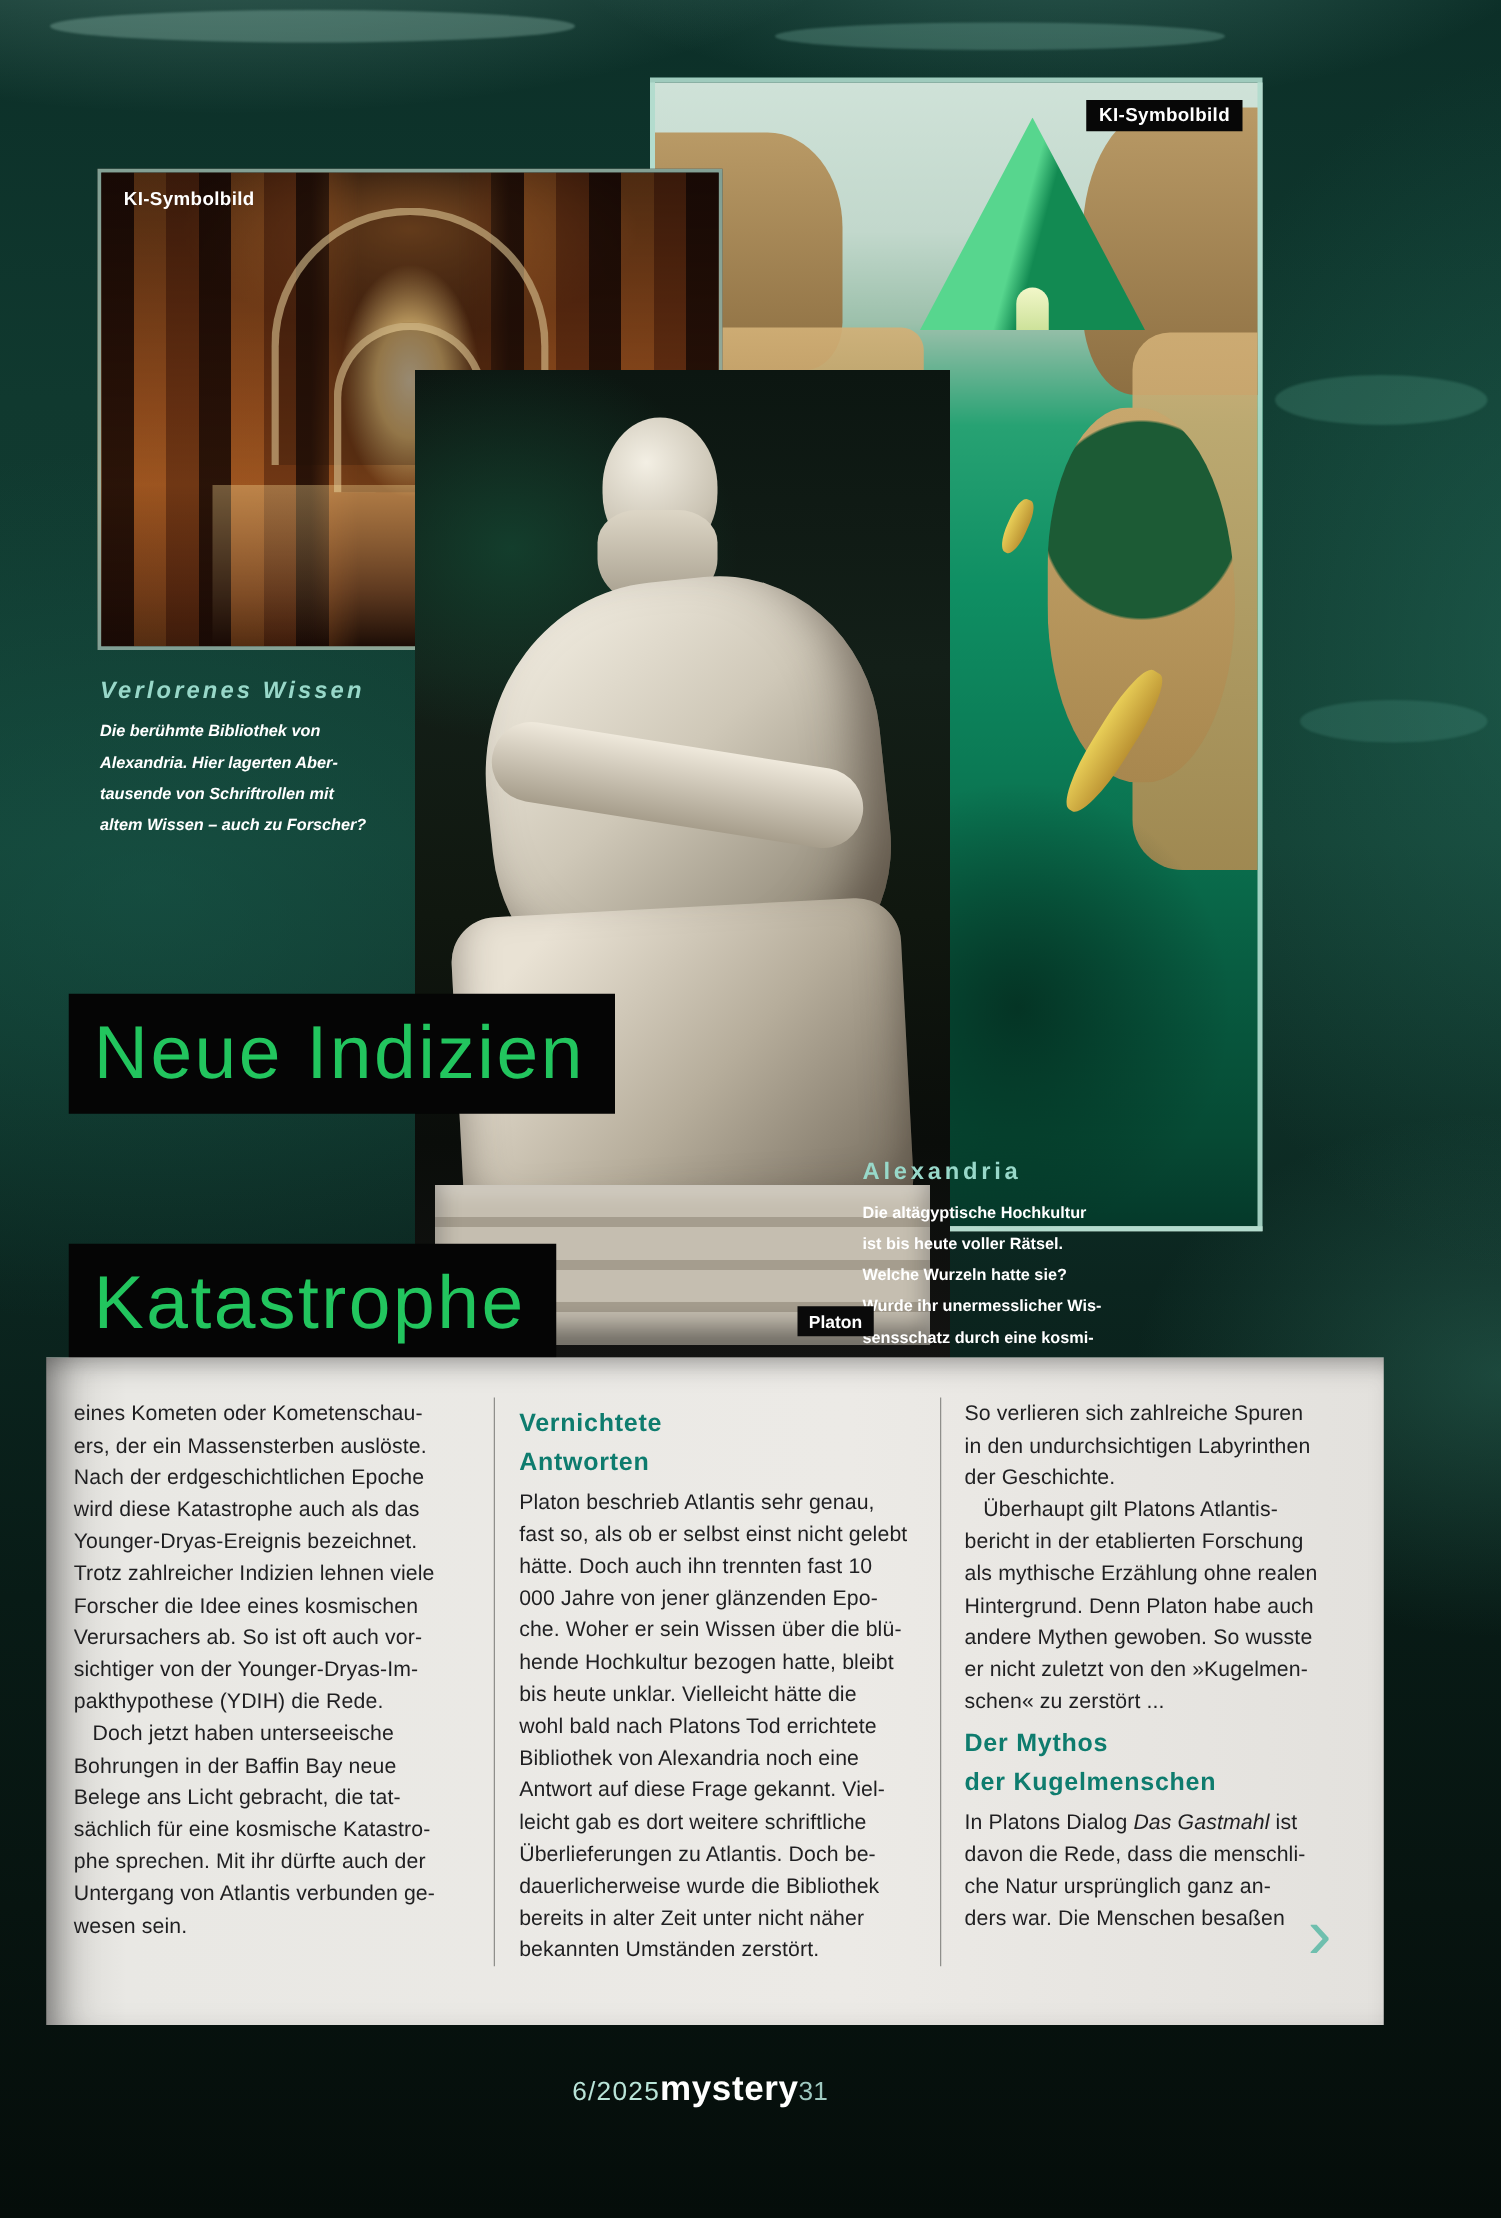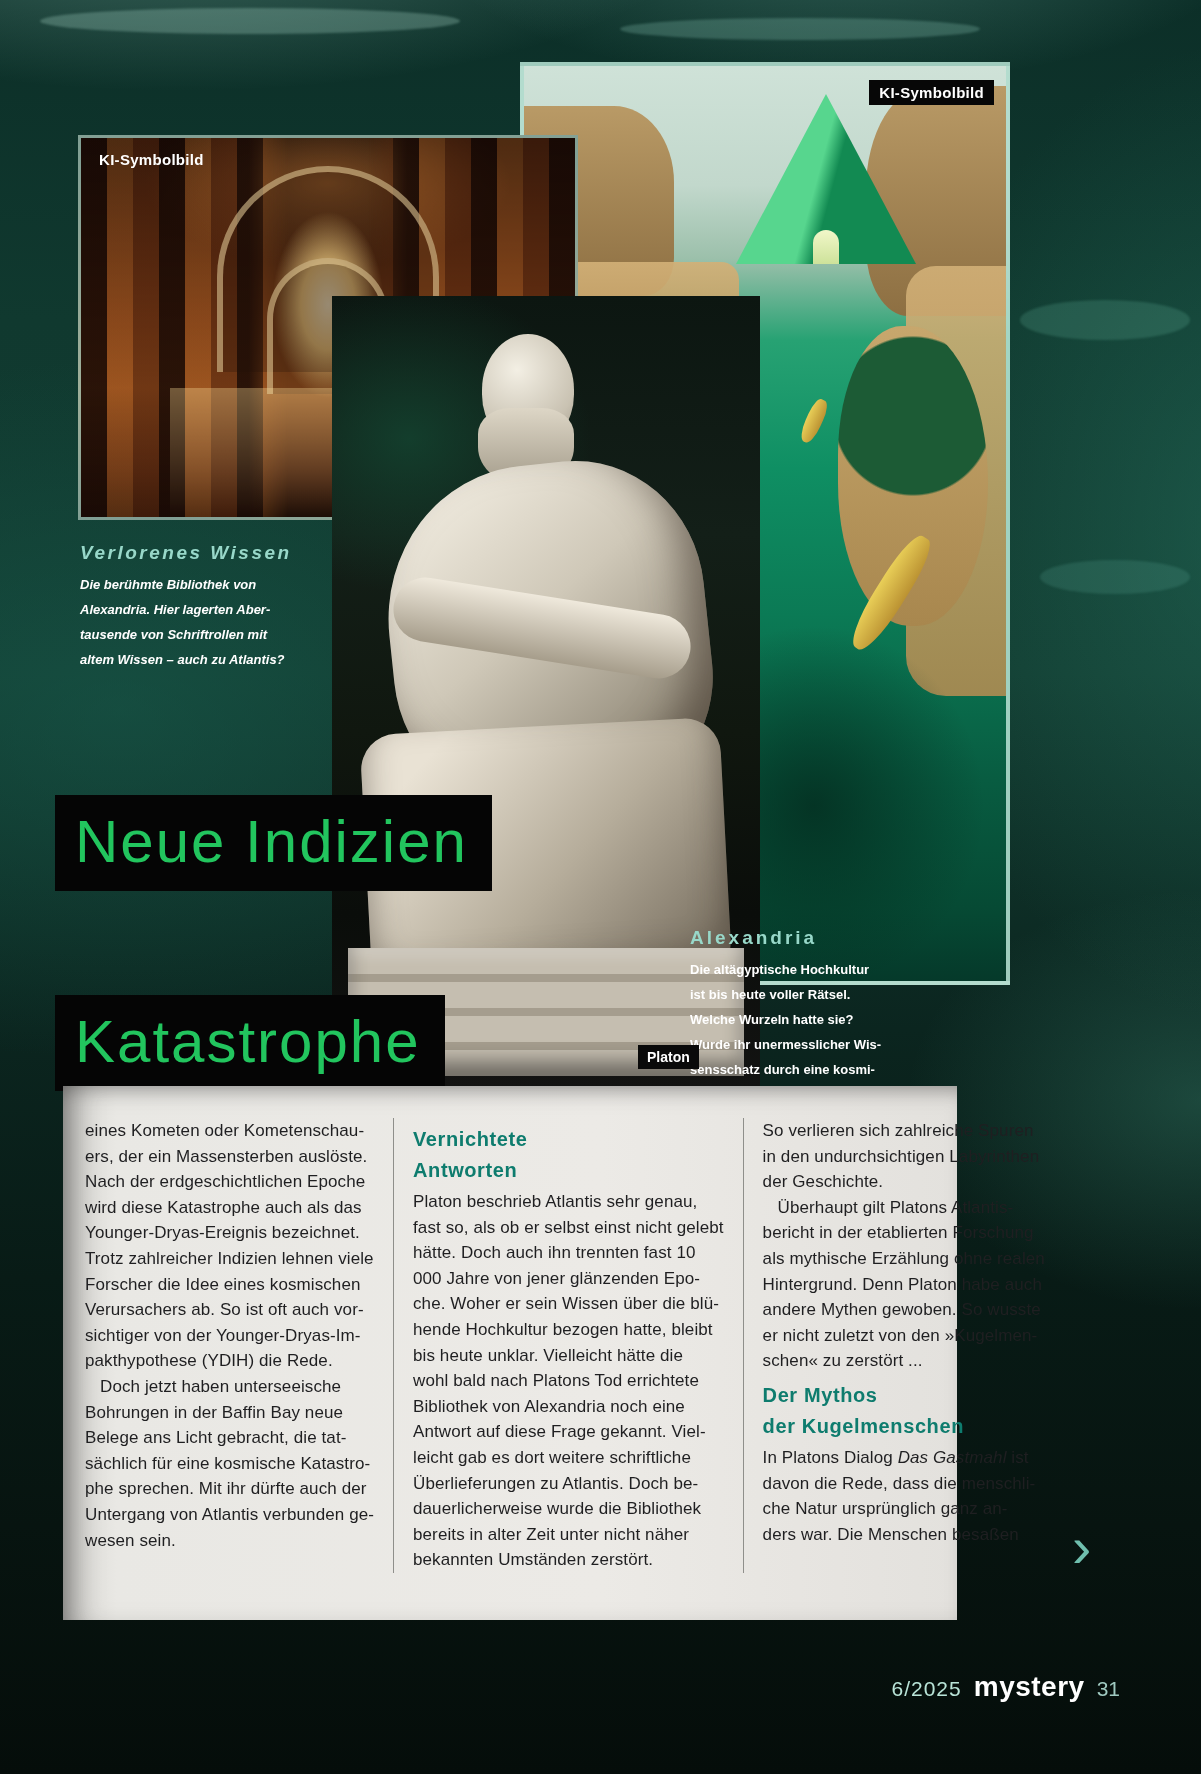--- a/index.html
+++ b/index.html
@@ -74,35 +74,35 @@
   .cap .line{color:#fff;font-weight:bold;font-size:13px;}
   #cap-right{}
   #cap-right .title{letter-spacing:3px;}
   
   .hl{position:absolute;background:#050505;color:#22c55e;
       font-family:"Liberation Sans",sans-serif;font-weight:300;
       font-size:60px;letter-spacing:2px;line-height:64px;padding:15px 24px 17px 20px;white-space:nowrap;}
   #platon-badge{position:absolute;left:638px;top:1045px;background:#0a0a0a;color:#fff;
       font-size:14px;font-weight:bold;padding:4px 9px;}
   
-  #panel{position:absolute;left:63px;top:1086px;width:894px;height:534px;
+  #panel{position:absolute;left:37px;top:1086px;width:1070px;height:534px;
      background:linear-gradient(90deg,#d8d7d3 0%,#e9e8e4 6%,#eceae6 60%,#e3e1dd 100%);
      box-shadow:inset 26px 0 30px -18px rgba(40,40,40,.55), inset 0 16px 22px -14px rgba(60,60,60,.5);}
   #cols{position:absolute;left:22px;top:32px;right:18px;display:flex;}
   .col{width:318px;}
   .col + .col{border-left:1px solid #8f8f8b;margin-left:19px;padding-left:19px;}
   .pline{font-size:17px;line-height:25.6px;color:#1f1f21;letter-spacing:.1px;white-space:nowrap;}
   .pline.indent{padding-left:15px;}
   .chead{font-size:20px;line-height:24px;font-weight:bold;color:#0e7c6e;letter-spacing:.6px;
      margin:9px 0 7px 0;white-space:nowrap;}
   .col:first-child .chead{margin-top:0;}
   #chevron{position:absolute;left:1009px;top:432px;color:#6fbfae;font-size:58px;font-weight:300;line-height:58px;}
   
-  #footer{position:absolute;top:1655px;left:0;width:1120px;display:flex;justify-content:flex-end;
-     align-items:baseline;gap:12px;margin-top:16px;}
+  #footer{position:absolute;top:1655px;left:0;width:1120px;display:flex;justify-content:center;
+     align-items:baseline;}
   #footer .issue{color:#b9e4d8;font-size:21px;letter-spacing:1px;}
   #footer .mag{color:#ffffff;font-size:28px;font-weight:800;letter-spacing:.5px;}
   #footer .pageno{color:#9fc9c0;font-size:21px;}
 </style>
 </head>
 <body>
 
 <div id="page">
 
   <div class="wavestreak" style="left:40px;top:8px;width:420px;height:26px;background:rgba(190,240,225,.25);"></div>
@@ -142,21 +142,21 @@
     <div class="arm"></div>
     <div class="lap"></div>
     <div class="pedestal"></div>
   </div>
 
   <div class="cap" id="cap-left" style="left:80px;top:540px;width:310px;font-style:italic;">
     <div class="title">Verlorenes Wissen</div>
     <div class="line">Die berühmte Bibliothek von</div>
     <div class="line">Alexandria. Hier lagerten Aber-</div>
     <div class="line">tausende von Schriftrollen mit</div>
-    <div class="line">altem Wissen – auch zu Atlantis?</div>
+    <div class="line">altem Wissen – auch zu Forscher?</div>
   </div>
 
   <div class="cap" id="cap-right" style="left:690px;top:925px;width:300px;">
     <div class="title">Alexandria</div>
     <div class="line">Die altägyptische Hochkultur</div>
     <div class="line">ist bis heute voller Rätsel.</div>
     <div class="line">Welche Wurzeln hatte sie?</div>
     <div class="line">Wurde ihr unermesslicher Wis-</div>
     <div class="line">sensschatz durch eine kosmi-</div>
     <div class="line">sche Katastrophe zerstört?</div>

